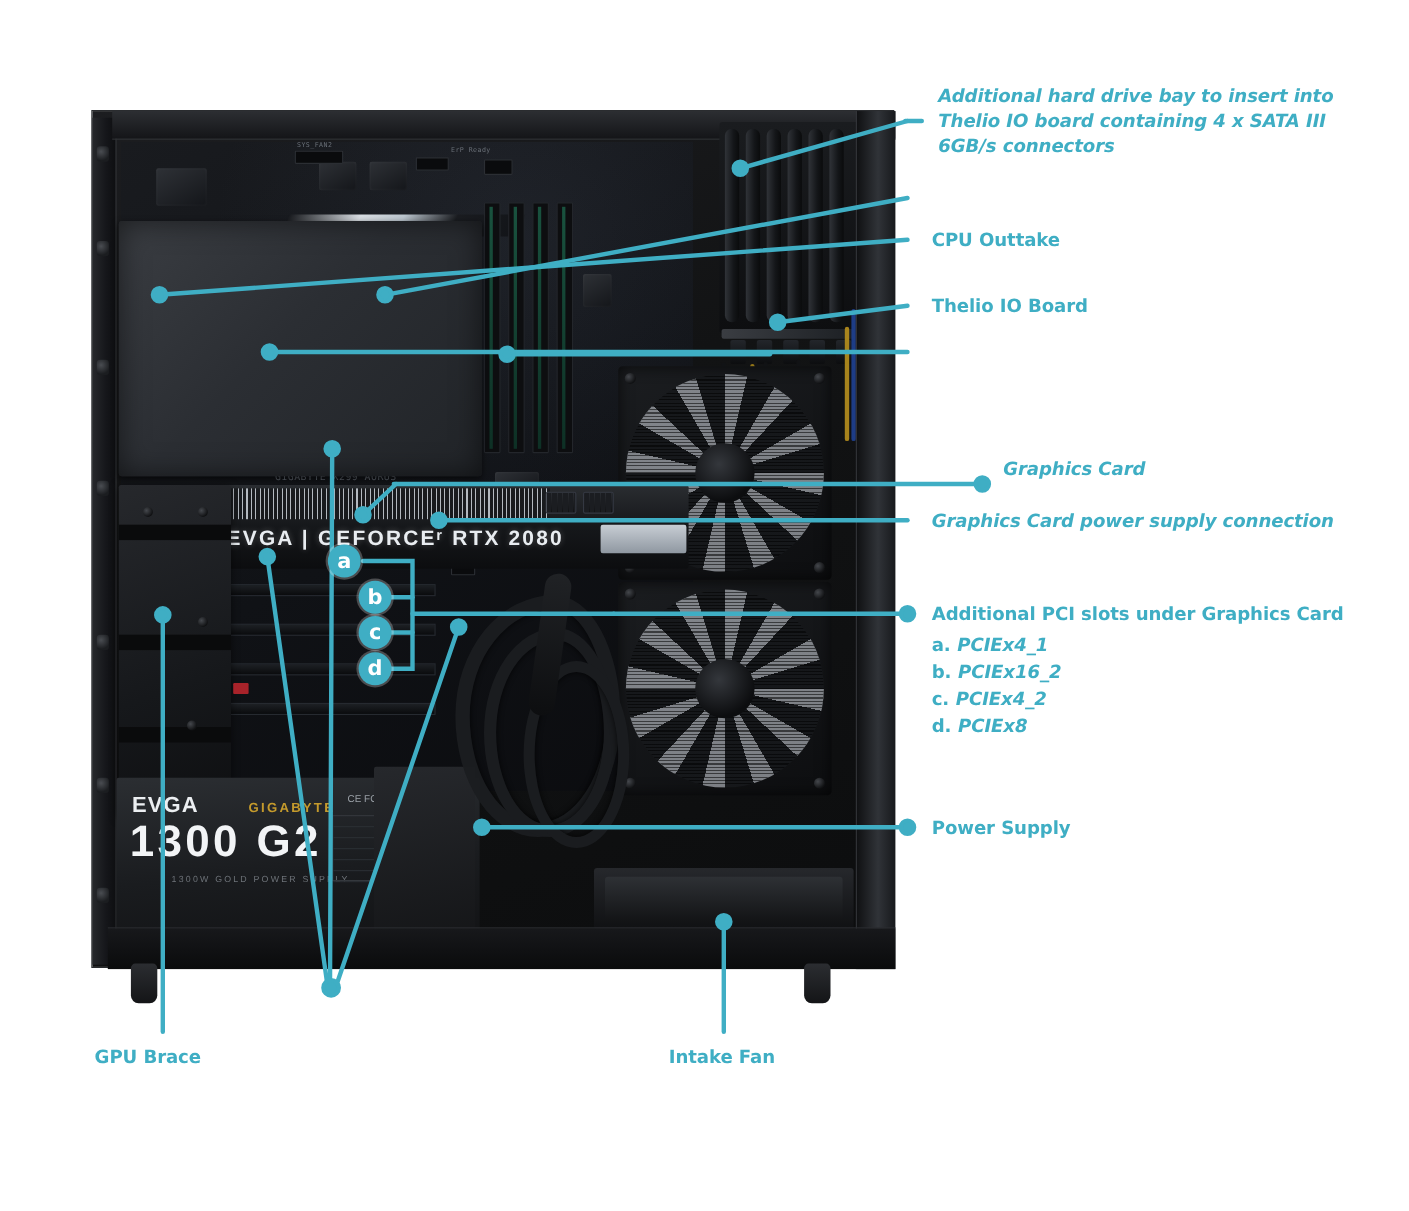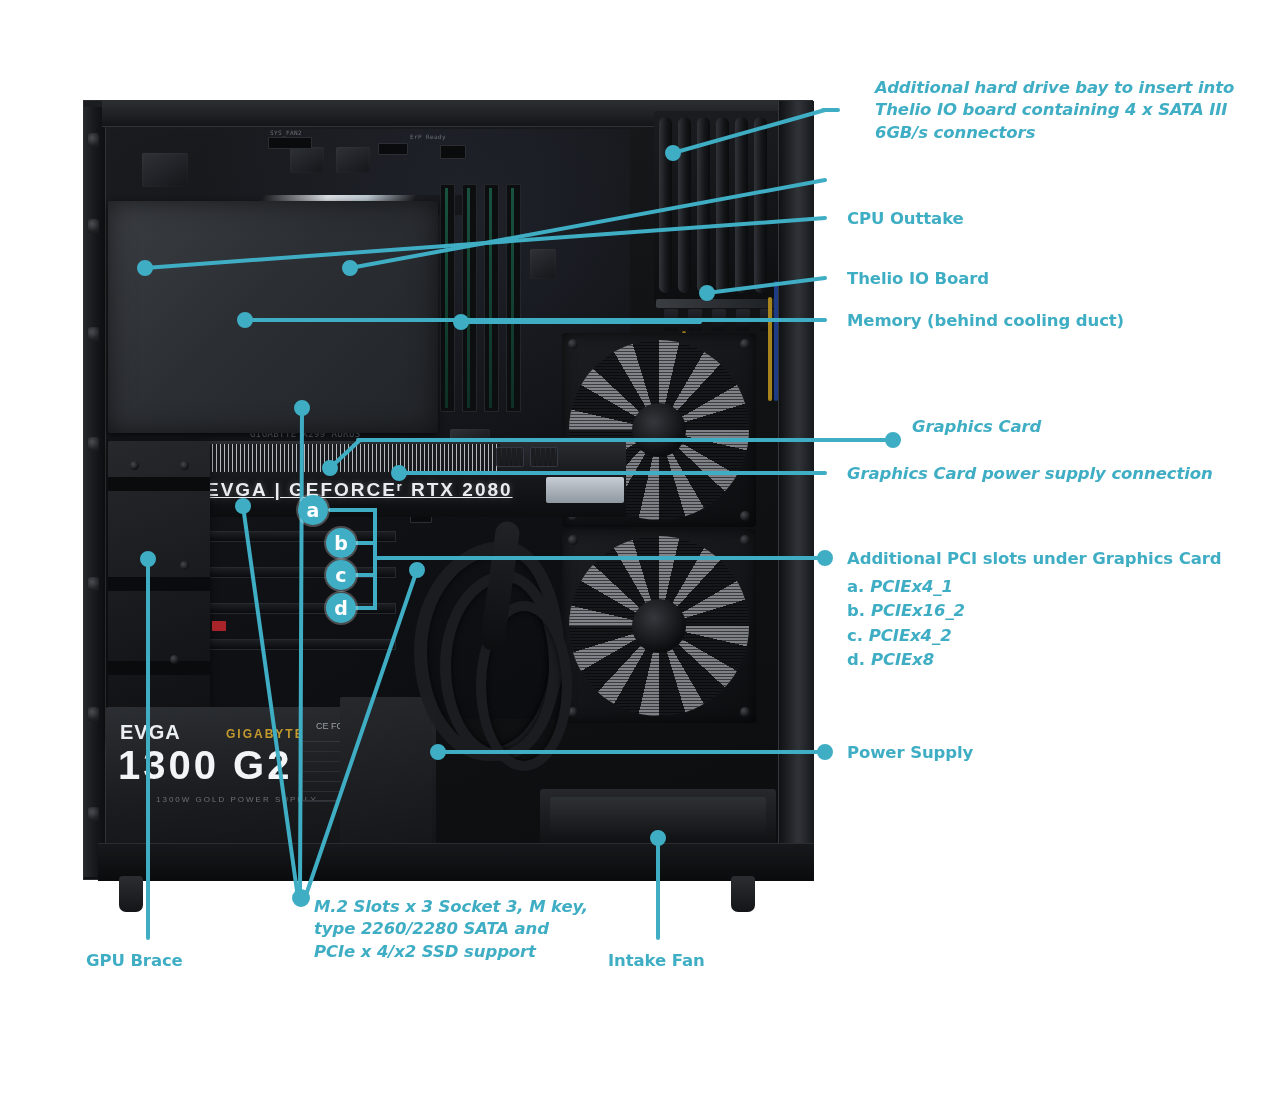--- a/index.html
+++ b/index.html
@@ -150,21 +150,20 @@
   .gpu-fins {
     position: absolute; left: 4px; top: 3px; width: 300px; height: 28px;
     background: repeating-linear-gradient(90deg,#cdd3da 0 1px, #17191c 1px 4px);
     opacity: .85;
   }
   .gpu-brand {
     position: absolute; left: 10px; top: 38px; color: #e9edf1;
     font-family: "Liberation Sans", sans-serif; font-weight: bold;
     font-size: 19px; letter-spacing: 2px; white-space: nowrap;
     text-shadow: 0 0 6px rgba(255,255,255,.25);
-    text-decoration: underline;
   }
   .gpu-power {
     position: absolute; top: 6px; width: 28px; height: 20px; border-radius: 2px;
     background: repeating-linear-gradient(90deg,#1b1d21 0 4px,#05060700 4px 5px),
                 linear-gradient(180deg,#2a2d32,#111214);
     border: 1px solid #343842;
   }
   .gpu-plate {
     position: absolute; left: 350px; top: 36px; width: 78px; height: 26px;
     background: linear-gradient(180deg,#d7dde4,#9aa3ad);
@@ -490,30 +489,29 @@
 
   <div class="ann">
     <div class="badge" style="left:298px;top:495px">a</div>
     <div class="badge" style="left:326px;top:528px">b</div>
     <div class="badge" style="left:326px;top:560px">c</div>
     <div class="badge" style="left:326px;top:593px">d</div>
   </div>
 
   <div class="ann">
 
-    <div class="label italic" style="left:875px;top:77px;width:370px">Additional hard drive bay to insert into
+    <div class="label italic" style="left:853px;top:77px;width:370px">Additional hard drive bay to insert into
 Thelio IO board containing 4 x SATA III
 6GB/s connectors</div>
 
 
     <div class="label" style="left:847px;top:208px">CPU Outtake</div>
 
     <div class="label" style="left:847px;top:268px">Thelio IO Board</div>
 
-    <div class="label" style="left:847px;top:310px">Memory (behind cooling duct)</div>
 
     <div class="label italic" style="left:912px;top:416px">Graphics Card</div>
 
     <div class="label" style="left:847px;top:548px">Additional PCI slots under Graphics Card</div>
 
     <div class="label italic" style="left:847px;top:463px">Graphics Card power supply connection</div>
 
     <div style="position:absolute;left:847px;top:576px">
       <div style="display:flex;gap:6px;margin-bottom:2px">
         <span class="label" style="position:relative">a.</span>
@@ -528,22 +526,19 @@
         <span class="label italic" style="position:relative">PCIEx4_2</span>
       </div>
       <div style="display:flex;gap:6px">
         <span class="label" style="position:relative">d.</span>
         <span class="label italic" style="position:relative">PCIEx8</span>
       </div>
     </div>
 
     <div class="label" style="left:847px;top:742px">Power Supply</div>
 
-    <div class="label italic" style="left:314px;top:896px;width:290px">M.2 Slots x 3 Socket 3, M key,
-type 2260/2280 SATA and
-PCIe x 4/x2 SSD support</div>
 
     <div class="label" style="left:608px;top:950px">Intake Fan</div>
 
     <div class="label" style="left:86px;top:950px">GPU Brace</div>
   </div>
 
 </div>
 
 </body></html>

